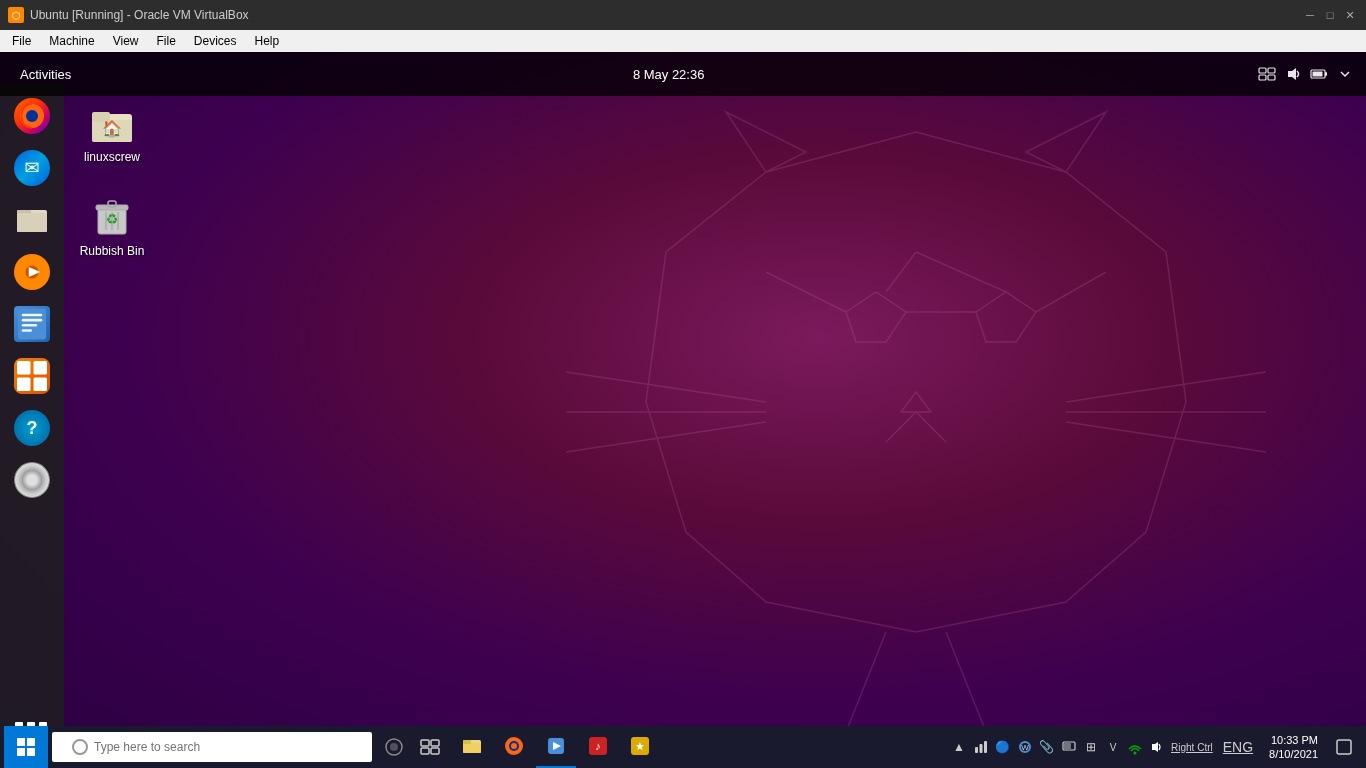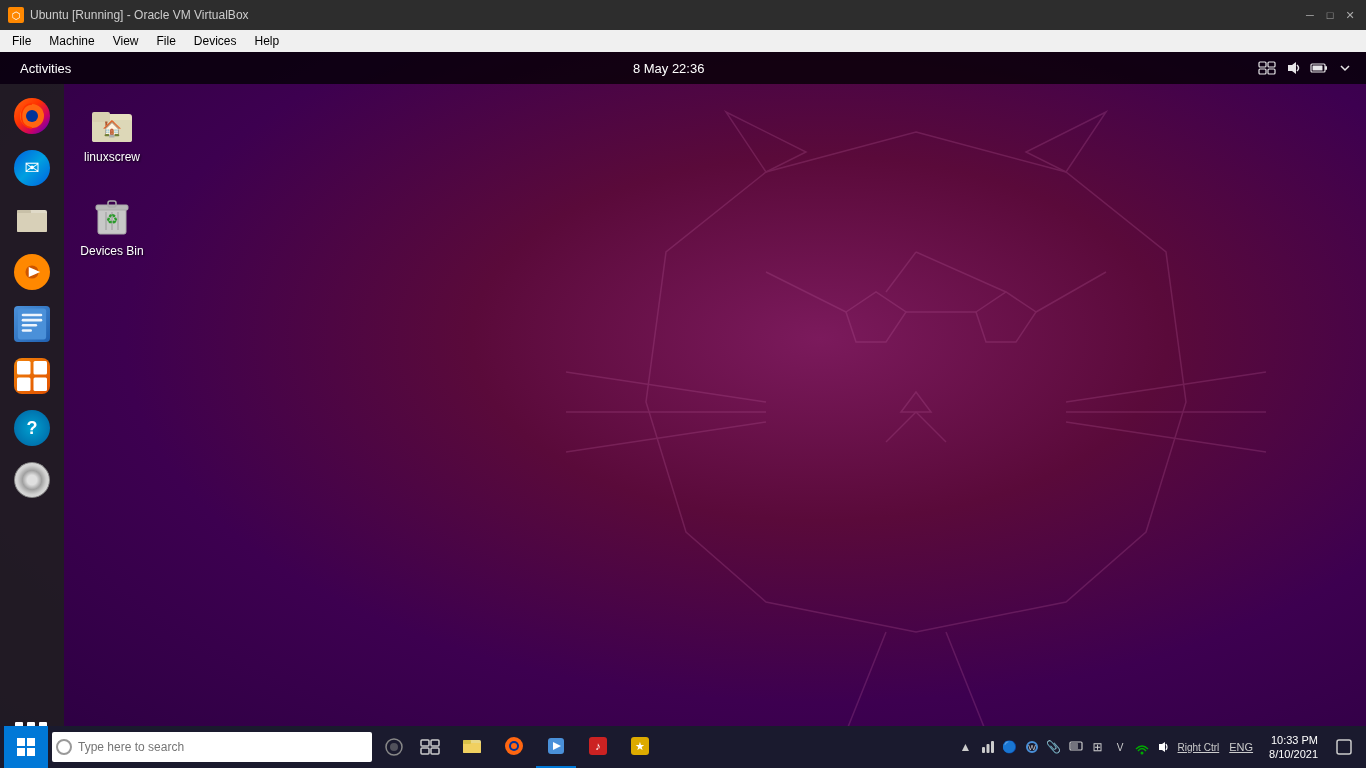--- a/index.html
+++ b/index.html
@@ -67,21 +67,21 @@
       height: 716px;
       opacity: 0.35;
     }
 
     
     .gnome-topbar {
       position: absolute;
       top: 0;
       left: 0;
       right: 0;
-      height: 32px;
+      height: 44px;
       background: rgba(0,0,0,0.75);
       display: flex;
       align-items: center;
       justify-content: space-between;
       padding: 0 12px;
       z-index: 50;
       color: white;
     }
     .gnome-activities {
       font-size: 13px;
@@ -186,21 +186,21 @@
       background: #0078d7;
     }
     .taskbar-start svg { width: 20px; height: 20px; }
     .taskbar-search {
       display: flex;
       align-items: center;
       background: white;
       height: 30px;
       width: 320px;
       margin: 0 4px;
-      padding: 0 4px;
+      padding: 0 20px;
       border-radius: 2px;
       gap: 6px;
     }
     .taskbar-search input {
       border: none; outline: none; font-size: 12px; width: 100%; color: #333;
     }
     .search-circle {
       width: 16px; height: 16px;
       border: 2px solid #999;
       border-radius: 50%;
@@ -510,21 +510,21 @@
           <line x1="24" y1="20" x2="24" y2="38" stroke="#aaa" stroke-width="1.5"></line>
           <line x1="30" y1="20" x2="30" y2="38" stroke="#aaa" stroke-width="1.5"></line>
 
           <rect x="8" y="13" width="32" height="5" rx="1.5" fill="#b8b8b8" stroke="#aaa" stroke-width="1"></rect>
 
           <rect x="20" y="9" width="8" height="6" rx="2" fill="none" stroke="#aaa" stroke-width="1.5"></rect>
 
           <text x="24" y="32" text-anchor="middle" font-size="14" fill="#2a9a2a">♻</text>
         </svg>
       </div>
-      <span class="icon-label">Devices Bin</span>
+      <span class="icon-label">Rubbish Bin</span>
     </div>
   </div>
 
   <div class="win-taskbar">
 
     <div class="taskbar-start">
       <svg width="20" height="20" viewBox="0 0 20 20" fill="white">
         <rect x="1" y="1" width="8" height="8" fill="white"></rect>
         <rect x="11" y="1" width="8" height="8" fill="white"></rect>
         <rect x="1" y="11" width="8" height="8" fill="white"></rect>
@@ -638,21 +638,21 @@
         <div class="sys-tray-icon">
           <svg width="16" height="16" viewBox="0 0 16 16" fill="white">
             <polygon points="3,5 6,5 9,3 9,13 6,11 3,11"></polygon>
             <path d="M10,5 Q12,8 10,11" stroke="white" stroke-width="1.2" fill="none"></path>
           </svg>
         </div>
 
         <div class="sys-tray-icon" style="width:auto;font-size:10px;color:#ccc;padding:0 2px;text-decoration:underline;">Right Ctrl</div>
       </div>
 
-      <div style="color:#ccc;font-size:11px;padding:0 4px;cursor:pointer;text-decoration:underline;">ENG</div>
+      <div style="color:#ccc;font-size:14px;padding:0 4px;cursor:pointer;text-decoration:underline;">ENG</div>
 
       <div class="win-clock">
         <div>10:33 PM</div>
         <div>8/10/2021</div>
       </div>
 
       <div class="notification-icon">
         <svg width="18" height="18" viewBox="0 0 18 18" fill="none">
           <rect x="2" y="2" width="14" height="14" rx="2" stroke="#ccc" stroke-width="1.5"></rect>
         </svg>

